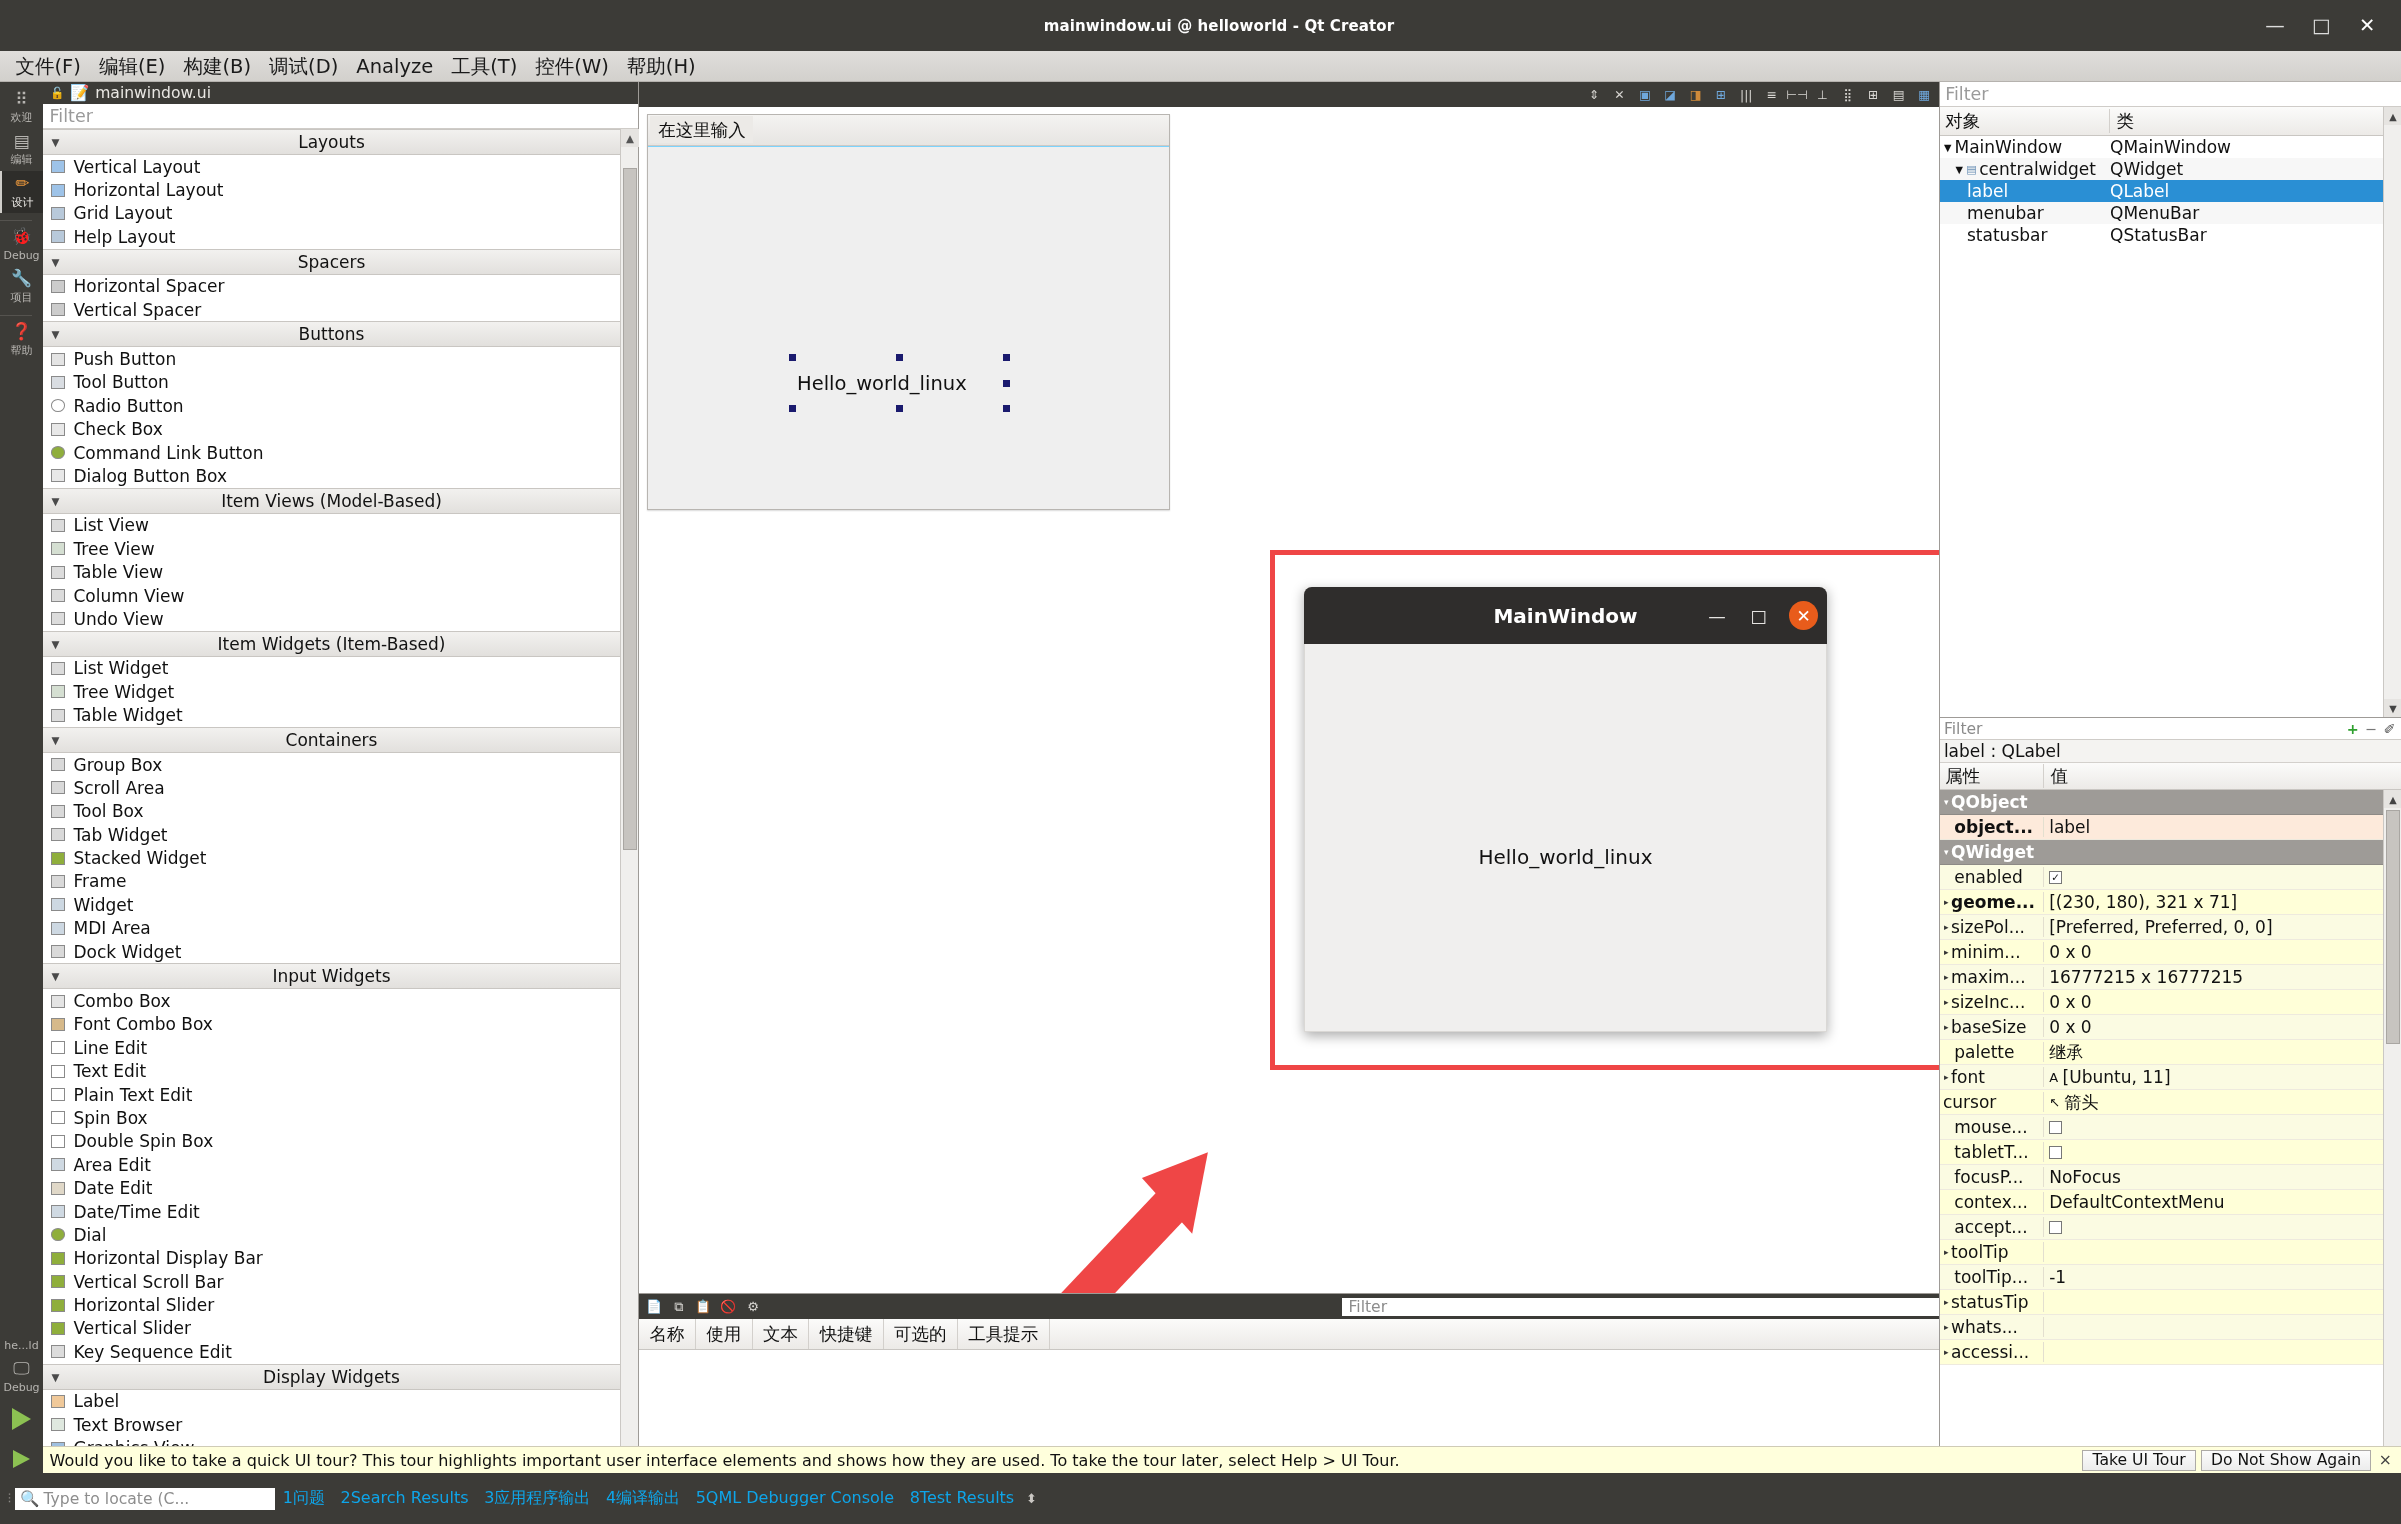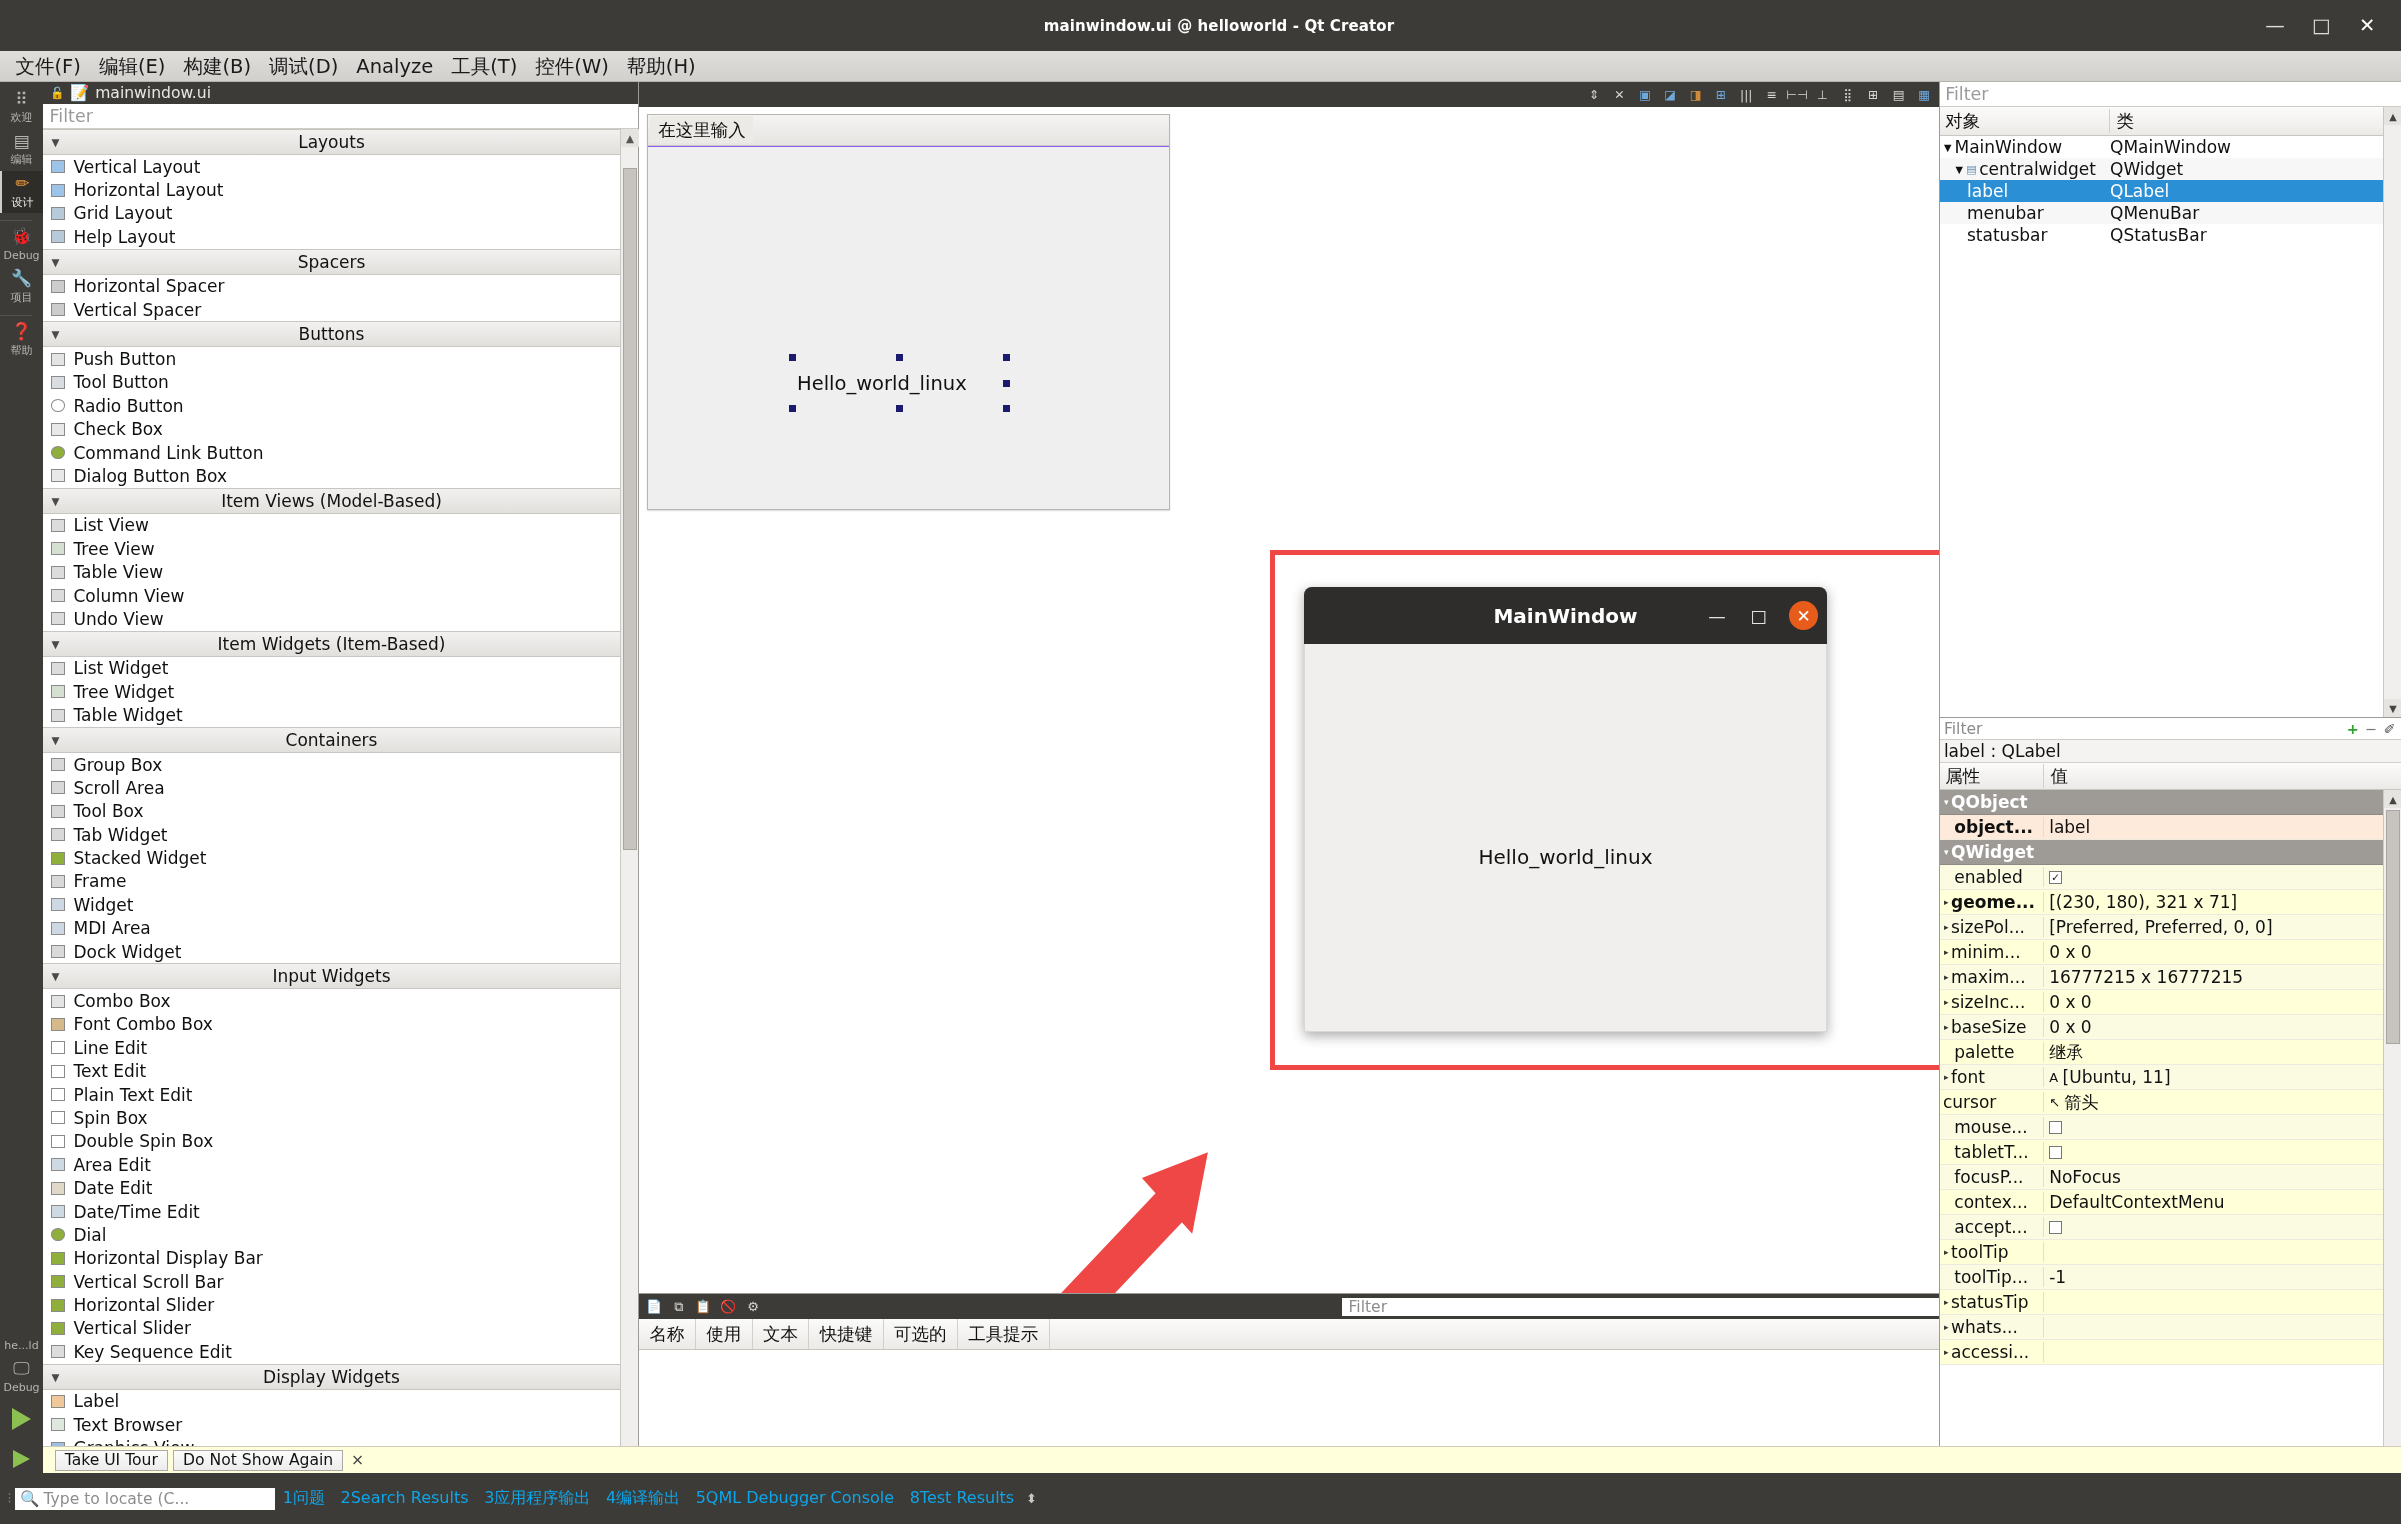--- a/index.html
+++ b/index.html
@@ -62,21 +62,21 @@
   .swatch{ width:14.3px; height:13px; border:0.6px solid #7d8a99; background:#c9d6e4; display:block;}
   
   #wboxsb{ width:18px; background:#f0efed; border-left:0.6px solid #cbc8c4; position:relative;}
   #wboxsb .thumb{ position:absolute; left:1.9px; width:14.3px; top:39px; height:682px; background:#c7c4c0; border:0.6px solid #a9a6a2;}
   #wboxsb .ar{ position:absolute; left:0; width:18px; height:18px; display:flex; align-items:center;justify-content:center; font-size:10.4px; color:#555; background:#e6e4e1;}
   
   #center{ flex:1; display:flex; flex-direction:column; min-width:0; background:#ffffff;}
   #fetoolbar{ height:25px; background:#3c3b37; display:flex; align-items:center; justify-content:flex-end; padding-right:6.5px; gap:8.4px;}
   #fetoolbar .tb{ width:17px; height:17px; display:flex;align-items:center;justify-content:center;color:#d8d6d2; font-size:12.3px;}
   #formarea{ flex:1; position:relative; background:#ffffff; overflow:hidden;}
-  #formwin{ position:absolute; left:7.8px; top:6.5px; width:523px; height:396px; background:#8b5cf6;
+  #formwin{ position:absolute; left:7.8px; top:6.5px; width:523px; height:396px; background:#7dd3fc;
     border:0.6px solid #b8b5b1; box-shadow:0 0.6px 1.3px rgba(0,0,0,.15);}
   #formwin .menuline{ height:31px; background:linear-gradient(#f4f3f1,#e7e5e2); border-bottom:0.6px solid #cdcac6;
     display:flex; align-items:center;}
   #formwin .menuline .it{ font-size:17.5px; padding:1.9px 7.8px; color:#111; background:#eceae7; margin-left:2.6px;}
   #formcanvas{ position:absolute; left:0; right:0; top:32px; bottom:0;
     background-color:#efefef;
     background-image:radial-gradient(#b9b9b9 0.6px, transparent 0.6px);
     background-size:7.8px 7.8px;}
   #labelsel{ position:absolute; left:144px; top:211px; width:214px; height:51px; }
   #labelsel .txt{ position:absolute; left:5.2px; top:50%; transform:translateY(-50%);
@@ -956,20 +956,21 @@
           <div class="ar" style="top:0;">▲</div>
           <div class="thumb" style="top:19.5px;height:234px;"></div>
           <div class="ar" style="bottom:0;">▼</div>
         </div>
       </div>
     </div>
   </div>
 </div>
 
 <div id="tourbar">
+  <span class="msg">Would you like to take a quick UI tour? This tour highlights important user interface elements and shows how they are used. To take the tour later, select Help &gt; UI Tour.</span>
   <span class="btn">Take UI Tour</span>
   <span class="btn">Do Not Show Again</span>
   <span class="cls">×</span>
 </div>
 <div id="watermark">CSDN @好奇龙猫</div>
 
 <div id="statusbar">
   <span class="grip">⫶</span>
   <span class="loc">
     <span>🔍</span>

